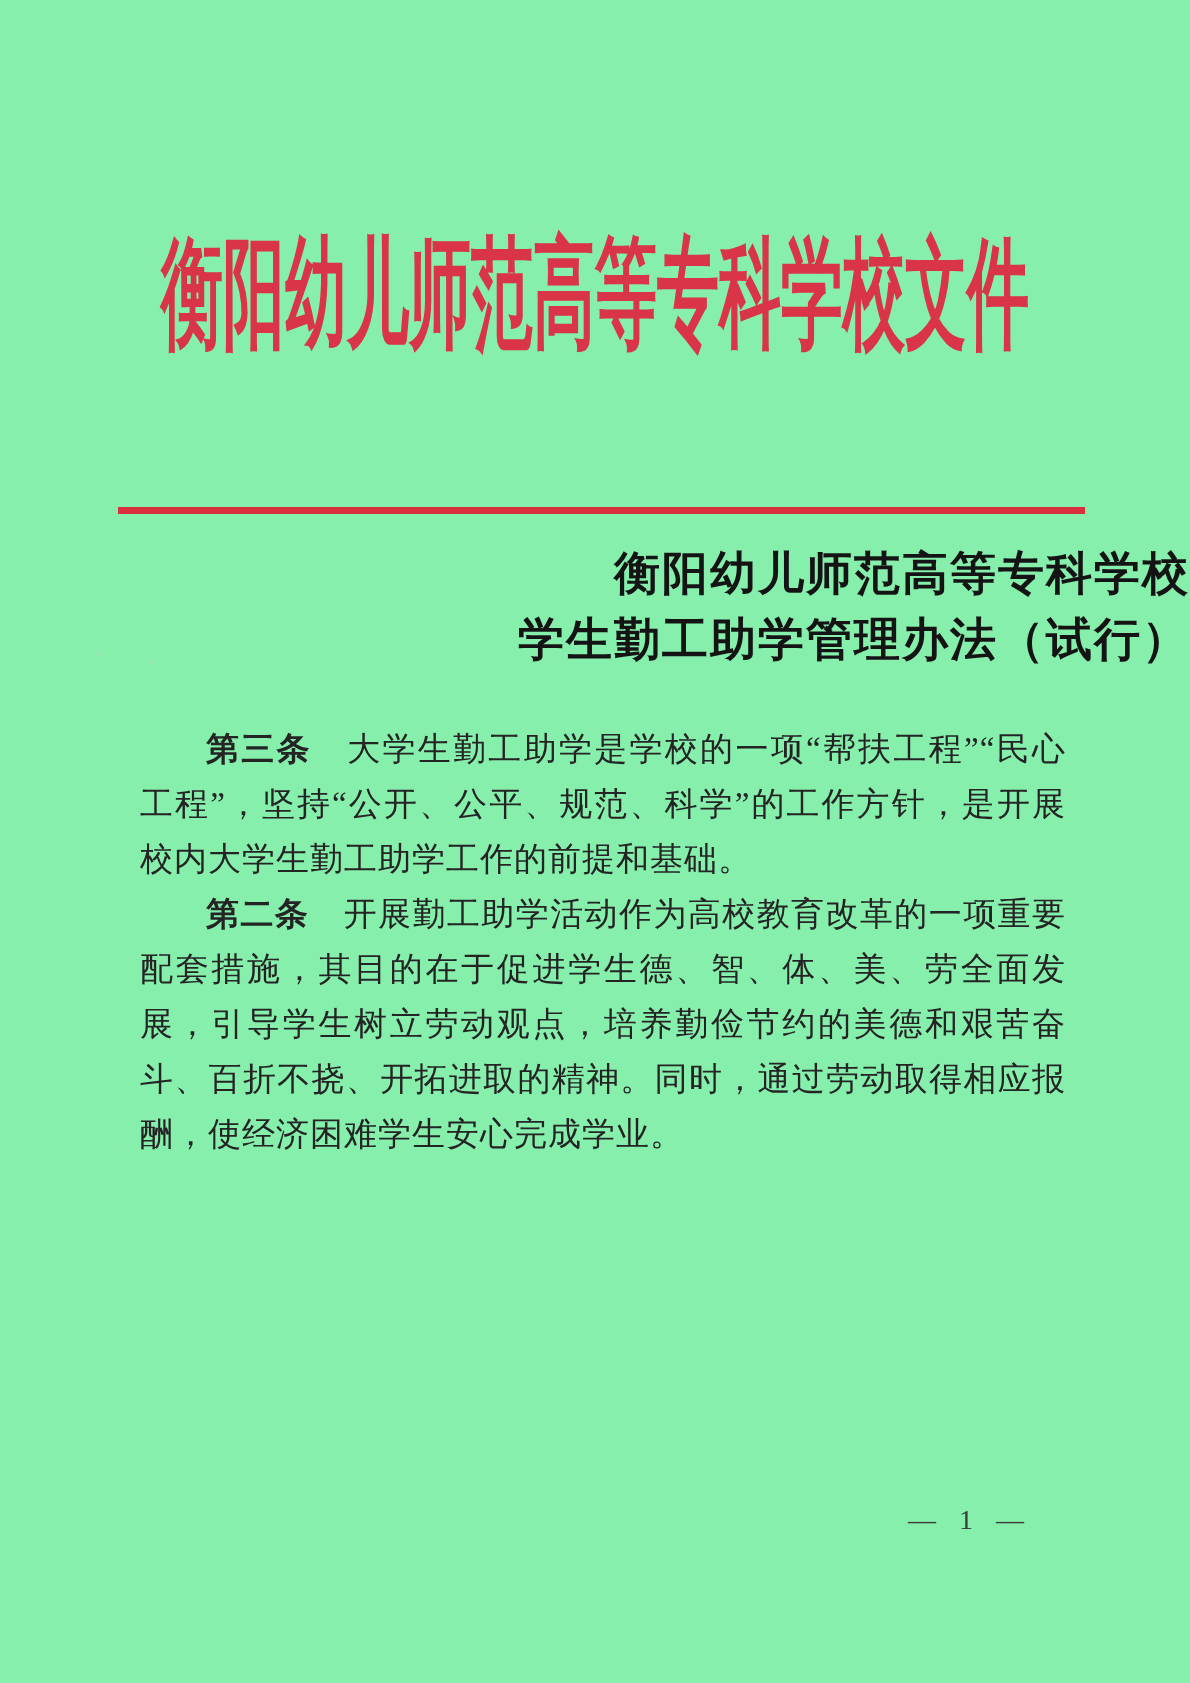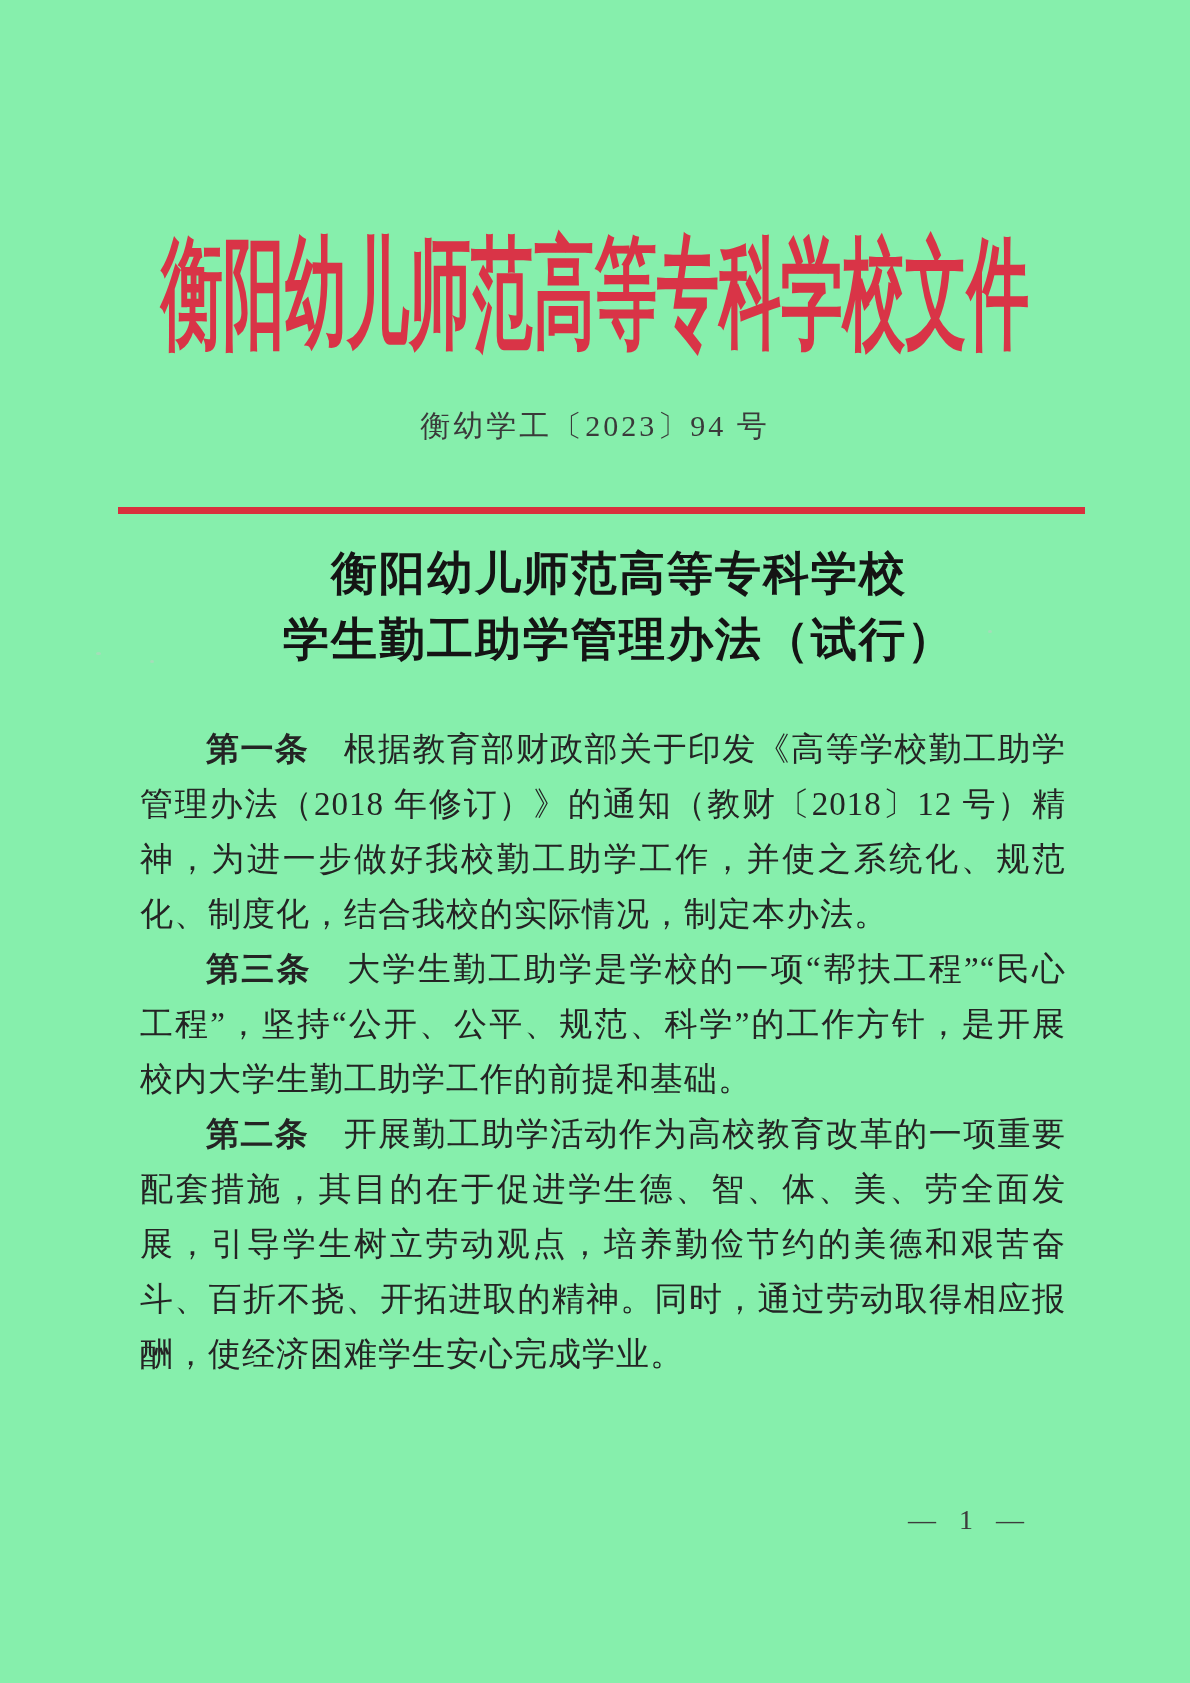--- a/index.html
+++ b/index.html
@@ -50,21 +50,21 @@
     width: 967px;
     height: 7px;
     background: var(--rule-red, #d9303d);
   }
   
   .doc-title {
     position: absolute;
     top: 541px;
     left: 0;
     width: 100%;
-    text-align: center;
+    text-align: right;
     color: #141414;
     padding-left: 48px;
   }
   .doc-title .line {
     font-size: 46px;
     font-weight: bold;
     line-height: 66px;
     letter-spacing: 2px;
   }
   
@@ -108,31 +108,29 @@
   .sp2 { left: 150px; top: 660px; width: 4px; height: 3px; }
   .sp3 { left: 988px; top: 630px; width: 4px; height: 3px; }
 </style>
 </head>
 <body>
 
 <div class="page">
 
   <div class="red-header">衡阳幼儿师范高等专科学校文件</div>
 
-  <div class="doc-number">衡幼学工〔2023〕94 号</div>
 
   <div class="red-rule"></div>
 
   <div class="doc-title">
     <div class="line">衡阳幼儿师范高等专科学校</div>
     <div class="line">学生勤工助学管理办法（试行）</div>
   </div>
 
   <div class="doc-body">
-    <p><span class="term">第一条</span><span>　根据教育部财政部关于印发《高等学校勤工助学管理办法（2018 年修订）》的通知（教财〔2018〕12 号）精神，为进一步做好我校勤工助学工作，并使之系统化、规范化、制度化，结合我校的实际情况，制定本办法。</span></p>
     <p><span class="term">第三条</span><span>　大学生勤工助学是学校的一项“帮扶工程”“民心工程”，坚持“公开、公平、规范、科学”的工作方针，是开展校内大学生勤工助学工作的前提和基础。</span></p>
     <p><span class="term">第二条</span><span>　开展勤工助学活动作为高校教育改革的一项重要配套措施，其目的在于促进学生德、智、体、美、劳全面发展，引导学生树立劳动观点，培养勤俭节约的美德和艰苦奋斗、百折不挠、开拓进取的精神。同时，通过劳动取得相应报酬，使经济困难学生安心完成学业。</span></p>
   </div>
 
   <div class="page-number">— 1 —</div>
 
   <div class="speckle sp1"></div>
   <div class="speckle sp2"></div>
   <div class="speckle sp3"></div>
 

